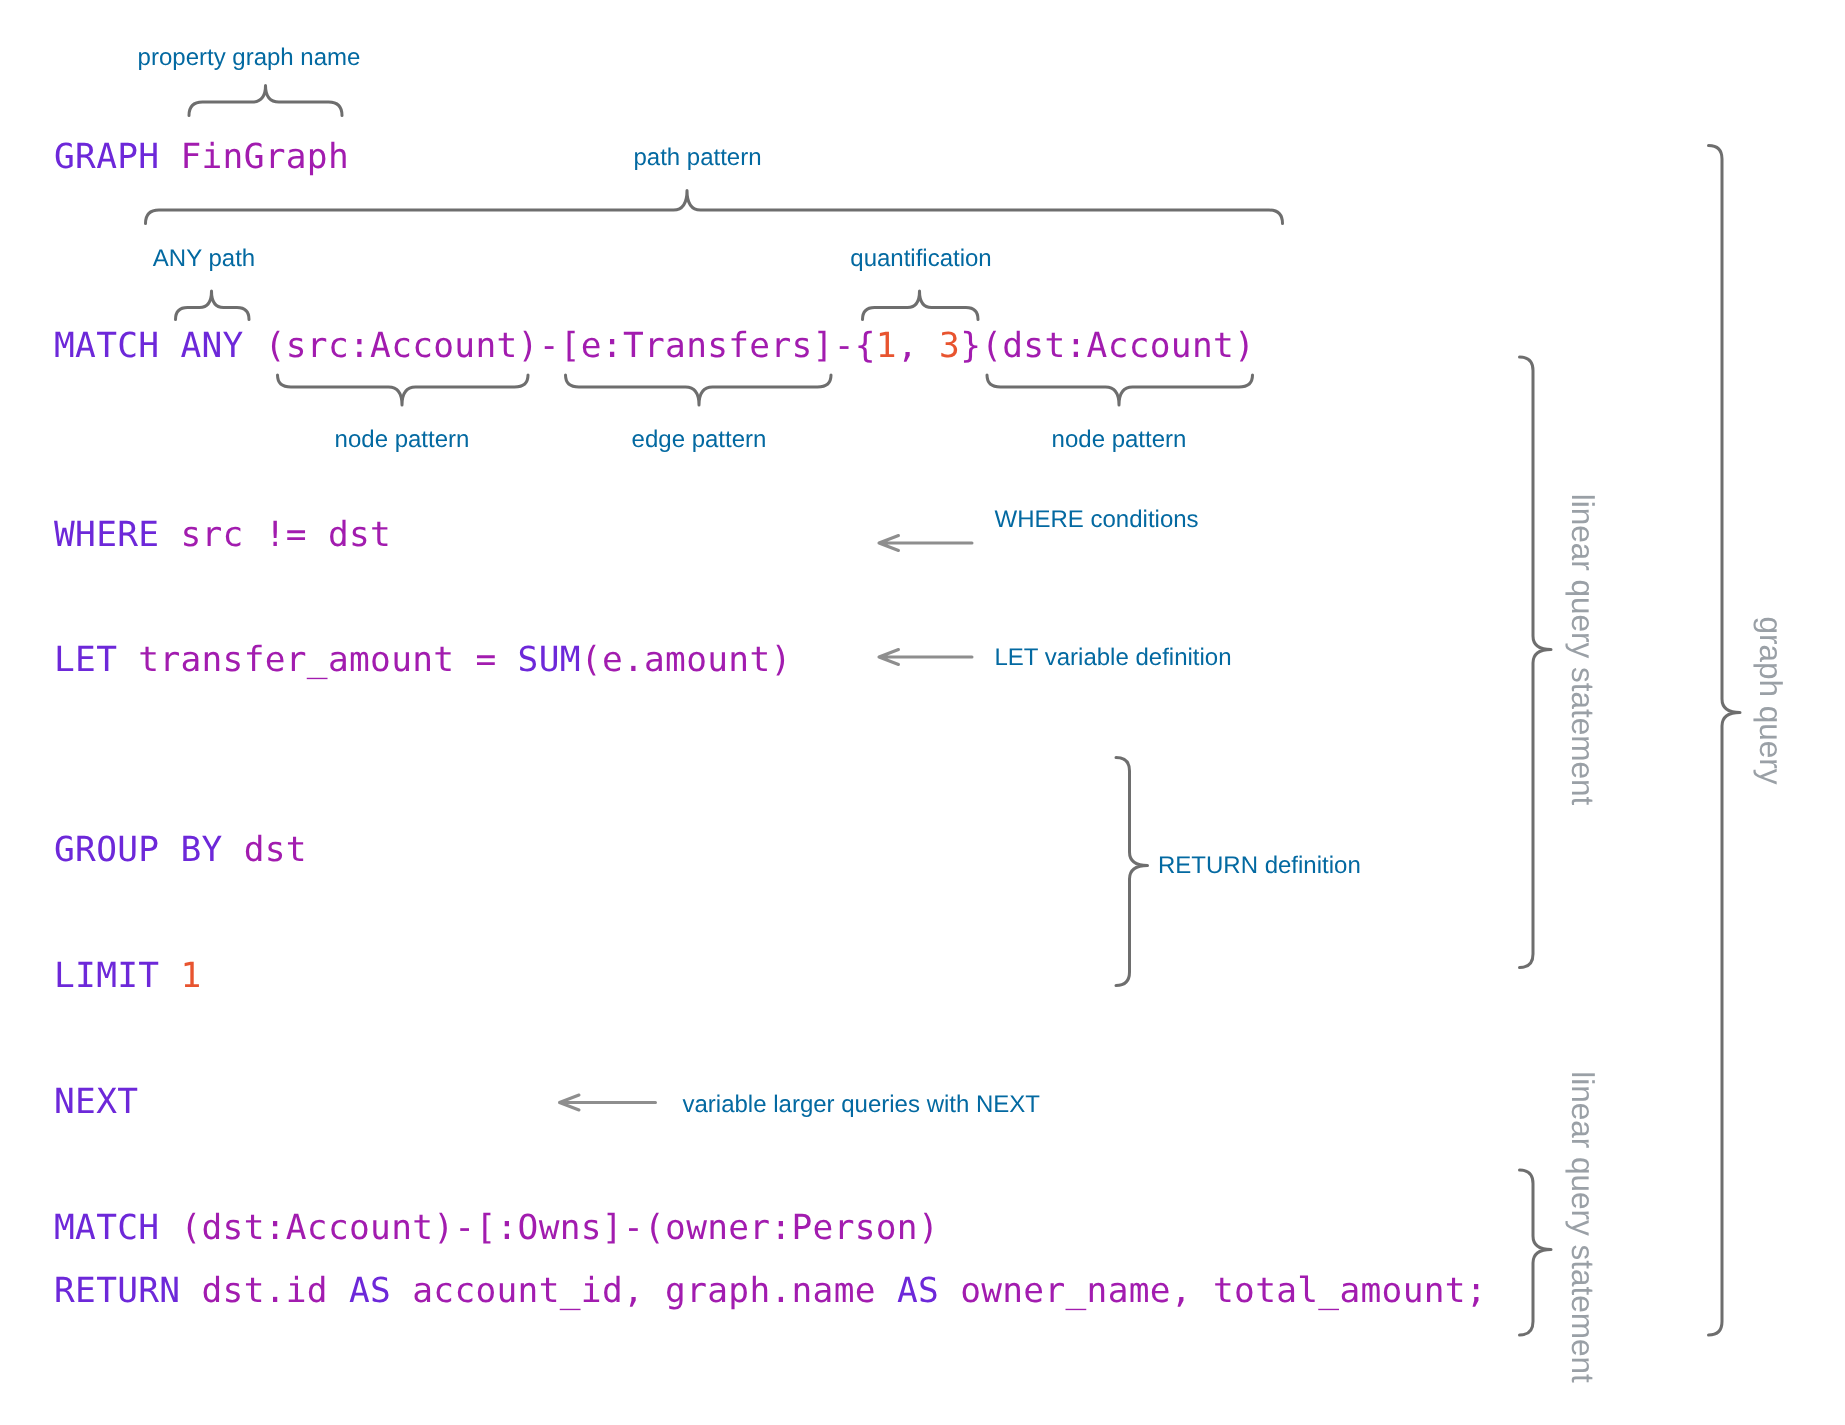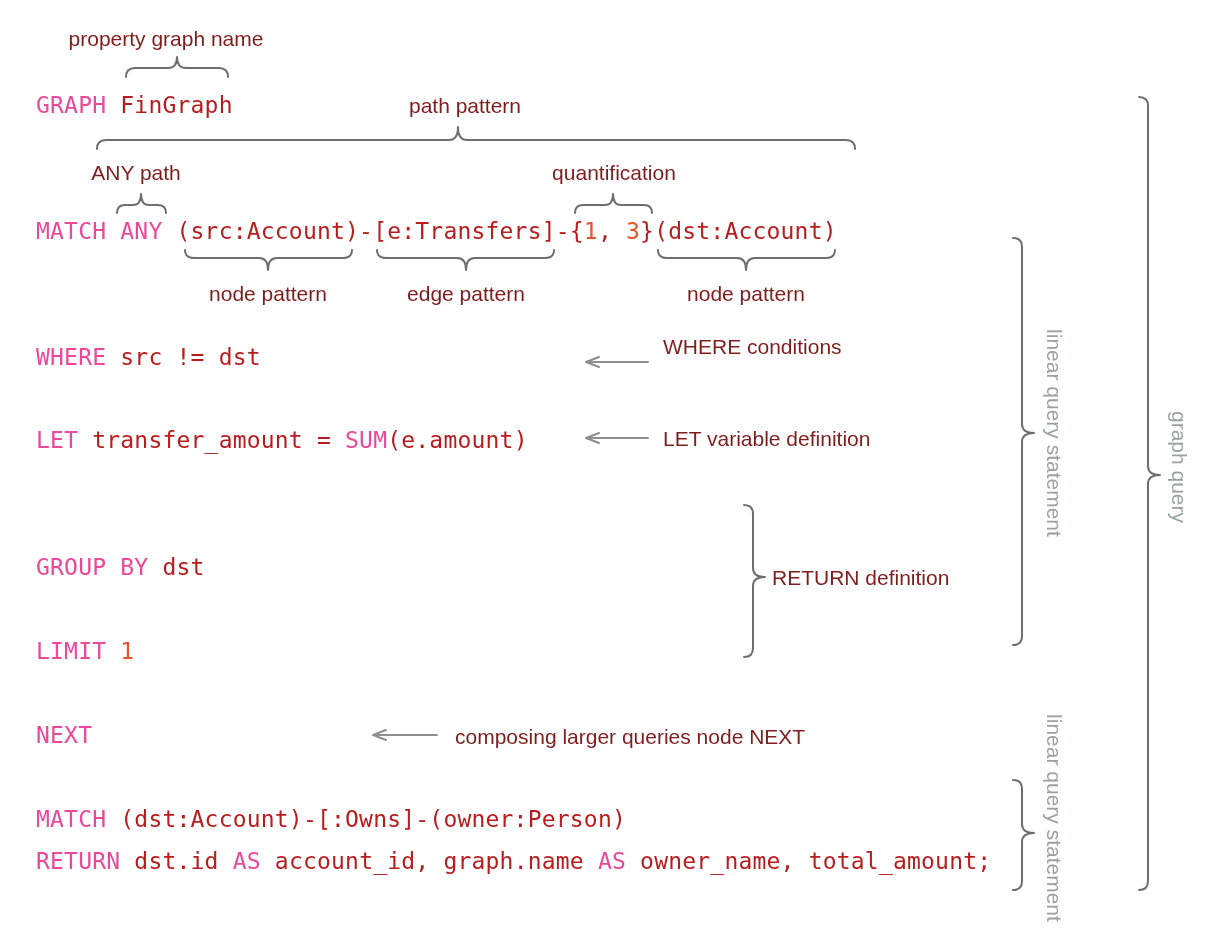--- a/index.html
+++ b/index.html
@@ -6,26 +6,26 @@
   #canvas {
     position:relative; width:1230px; height:950px;
     background:#ffffff; overflow:hidden;
     font-family:"Liberation Sans", sans-serif;
   }
   .code-line {
     position:absolute; left:36px; height:28px; line-height:28px;
     font-family:"DejaVu Sans Mono","Liberation Mono",monospace;
     font-size:23px; letter-spacing:0.2px; white-space:pre; color:#1a1c1e;
   }
-  .kw   { color:#ec4899;margin-top:33px; }
+  .kw   { color:#6d28d9;margin-top:33px; }
   .num  { color:#E8542F; }
-  .plain{ color:#b91c1c; }
+  .plain{ color:#a21caf; }
   .glabel {
     position:absolute; font-family:"Liberation Sans", sans-serif;
-    font-size:21px; line-height:23px; color:#7f1d1d; white-space:nowrap;
+    font-size:16px; line-height:23px; color:#0369a1; white-space:nowrap;
   }
   .glabel.centered { transform:translateX(-50%); }
   .vlabel {
     position:absolute; writing-mode:vertical-rl; text-orientation:mixed;
     font-family:"Liberation Sans", sans-serif; font-size:21px; color:#9AA0A6;
     white-space:nowrap; transform:translateY(-50%);
   }
   #annotation-layer { position:absolute; left:0; top:0; pointer-events:none; }
   #annotation-layer path { fill:none; stroke-linecap:round; stroke-linejoin:round; }
   .brace { stroke:#6E6E6E; stroke-width:2; }
@@ -90,19 +90,19 @@
   <div class="glabel centered" style="left:166px; top:27px">property graph name</div>
   <div class="glabel centered" style="left:465px; top:94px">path pattern</div>
   <div class="glabel centered" style="left:136px; top:161px">ANY path</div>
   <div class="glabel centered" style="left:614px; top:161px">quantification</div>
   <div class="glabel centered" style="left:268px; top:282px">node pattern</div>
   <div class="glabel centered" style="left:466px; top:282px">edge pattern</div>
   <div class="glabel centered" style="left:746px; top:282px">node pattern</div>
   <div class="glabel" style="left:663px; top:335px">WHERE conditions</div>
   <div class="glabel" style="left:663px; top:427px">LET variable definition</div>
   <div class="glabel" style="left:772px; top:566px">RETURN definition</div>
-  <div class="glabel" style="left:455px; top:725px">composing larger queries node NEXT</div>
+  <div class="glabel" style="left:455px; top:725px">variable larger queries with NEXT</div>
 
   <div class="vlabel" style="left:1042px; top:433px">linear query statement</div>
   <div class="vlabel" style="left:1167px; top:467px">graph query</div>
   <div class="vlabel" style="left:1042px; top:818px">linear query statement</div>
 
 </div>
 
 </body></html>

